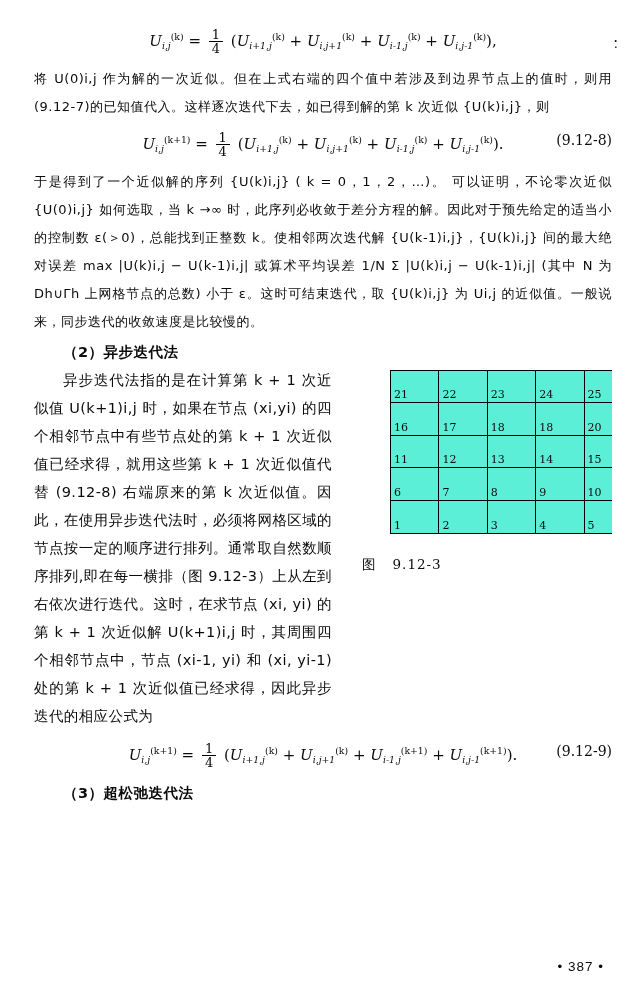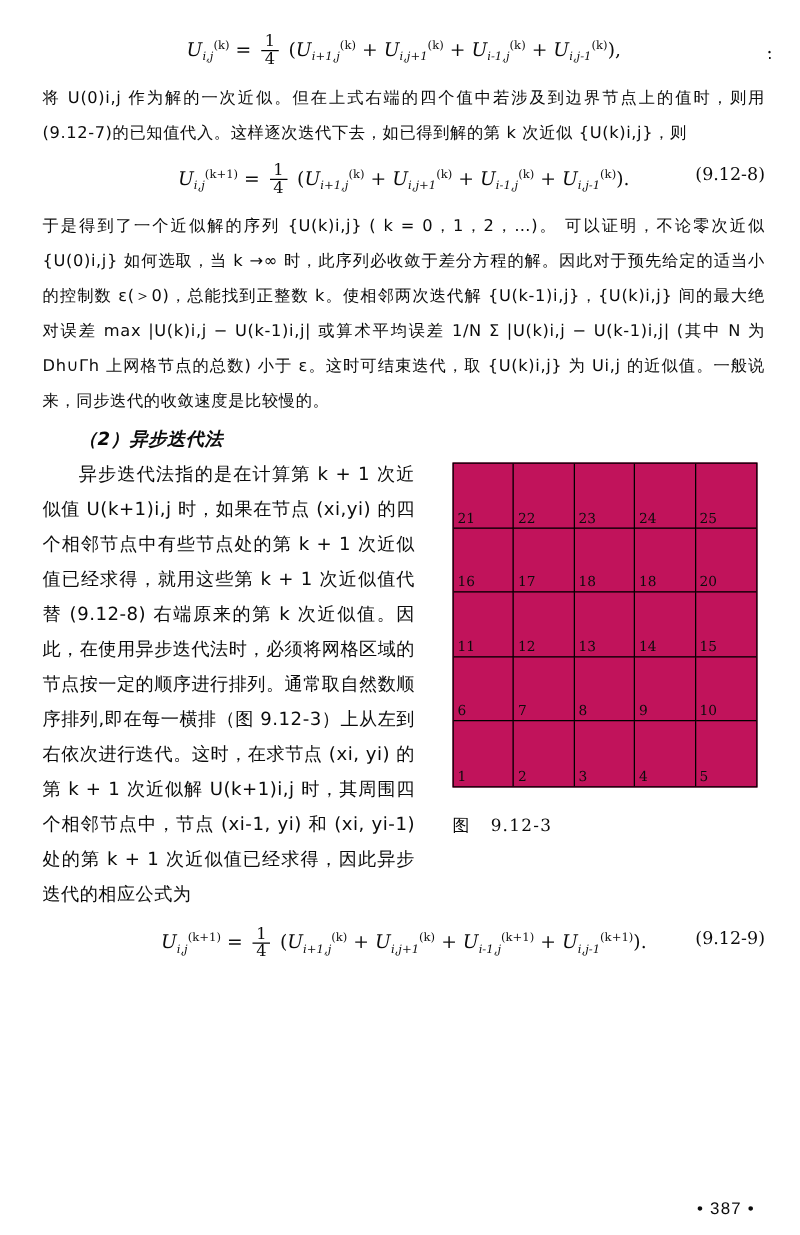--- a/index.html
+++ b/index.html
@@ -67,41 +67,41 @@
   .sub { font-size: 0.62em; vertical-align: -0.35em; }
   .sup { font-size: 0.62em; vertical-align: 0.62em; }
   .ital { font-style: italic; font-family: "DejaVu Serif", serif; }
   .heading {
     font-size: 14.5px;
     line-height: 28px;
     font-weight: bold;
     text-indent: 29px;
     letter-spacing: 0.5px;
     margin: 0;
-    font-style: italic;
   }
   
   .wrap-region {
     position: relative;
     overflow: hidden;
   }
   .figure-box {
     float: right;
     width: 250px;
     margin: 4px 0 2px 14px;
   }
   .grid {
     width: 244px;
-    height: 260px;
+    height: 164px;
     border: 1.6px solid #000;
     box-sizing: border-box;
     display: grid;
     grid-template-columns: repeat(5, 1fr);
     grid-template-rows: repeat(5, 1fr);
-    background: #be185d;
+    background: #5eead4;
+    margin-left: 28px;
   }
   .cell {
     border-right: 1.1px solid #000;
     border-bottom: 1.1px solid #000;
     box-sizing: border-box;
     position: relative;
     font-family: "DejaVu Serif", serif;
     font-size: 11.5px;
   }
   .cell:nth-child(5n) { border-right: none; }
@@ -277,18 +277,19 @@
       <span>=</span>
       <span class="frac"><span class="num">1</span><span class="den">4</span></span>
       <span>(</span><span class="ital">U</span><span class="sub ital">i+1,j</span><span class="sup">(k)</span>
       <span>+</span> <span class="ital">U</span><span class="sub ital">i,j+1</span><span class="sup">(k)</span>
       <span>+</span> <span class="ital">U</span><span class="sub ital">i-1,j</span><span class="sup">(k+1)</span>
       <span>+</span> <span class="ital">U</span><span class="sub ital">i,j-1</span><span class="sup">(k+1)</span><span>).</span>
       <span class="eq-num">(9.12-9)</span>
     </div>
 
 
+    <p class="heading">（3）超松弛迭代法</p>
 
 
   </div>
 
   <div class="footer">• 387 •</div>
 </div>
 
 </body></html>

